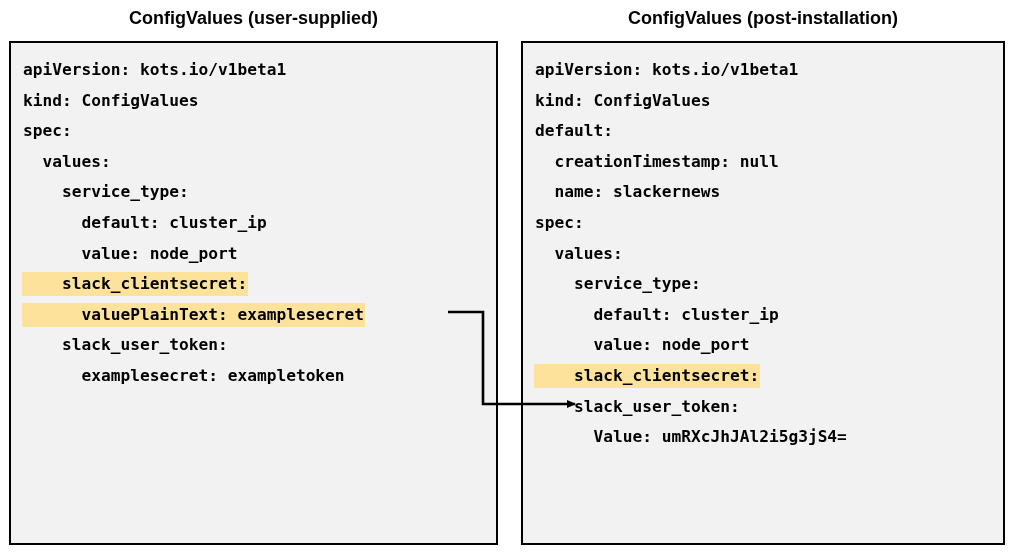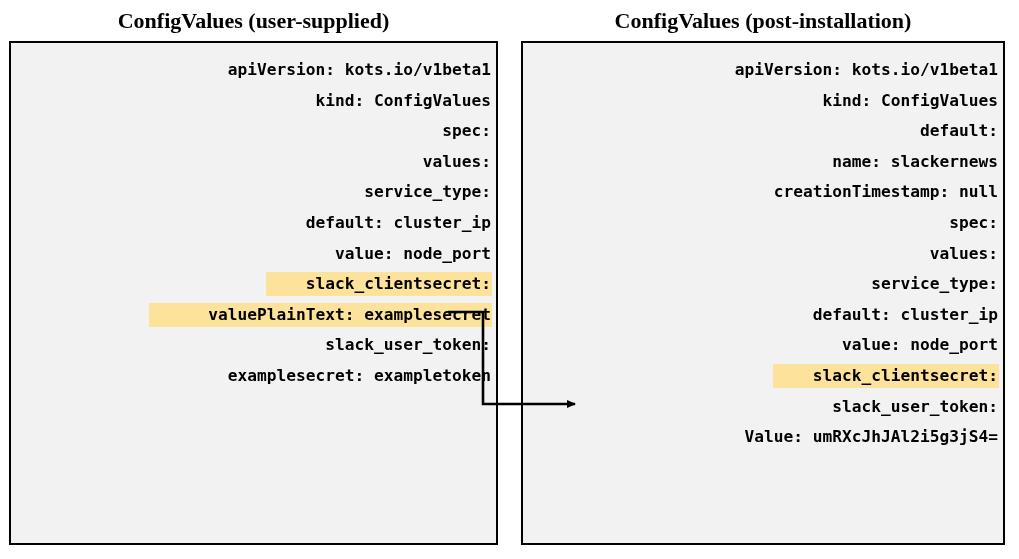--- a/index.html
+++ b/index.html
@@ -9,22 +9,22 @@
   }
   body {
     width: 1019px;
     height: 559px;
     position: relative;
     font-family: "DejaVu Sans Mono", "Liberation Mono", monospace;
     overflow: hidden;
   }
   .panel-title {
     position: absolute;
-    font-family: Liberation Serif, serif;
-    font-size: 22px;
+    font-family: Liberation Sans, sans-serif;
+    font-size: 18px;
     font-weight: bold;
     color: #000000;
     letter-spacing: 0px;
     white-space: pre;
     text-align: center;
     top: 8px;
   }
   #title-left  { left: 9px;  width: 489px; }
   #title-right { left: 521px; width: 484px; }
 
@@ -36,21 +36,20 @@
     overflow: hidden;
   }
   #panel-left  { left: 9px;   top: 41px; width: 489px; height: 504px; }
   #panel-right { left: 521px; top: 41px; width: 484px; height: 504px; }
 
   .code {
     position: absolute;
     top: 12px;
     left: 11px;
     right: 4px;
-    text-align: right;
   }
   .code-line {
     height: 30.6px;
     line-height: 30.6px;
     white-space: pre;
     font-family: "DejaVu Sans Mono", "Liberation Mono", monospace;
     font-size: 16.2px;
     font-weight: bold;
     color: #000000;
   }
@@ -94,22 +93,22 @@
       <div class="code-line"><span class="txt">    slack_user_token:</span></div>
       <div class="code-line"><span class="txt">      examplesecret: exampletoken</span></div>
     </div>
 </div>
 
 <div class="panel" id="panel-right">
   <div class="code" id="code-right">
       <div class="code-line"><span class="txt">apiVersion: kots.io/v1beta1</span></div>
       <div class="code-line"><span class="txt">kind: ConfigValues</span></div>
       <div class="code-line"><span class="txt">default:</span></div>
+      <div class="code-line"><span class="txt">  creationTimestamp: null</span></div>
       <div class="code-line"><span class="txt">  name: slackernews</span></div>
-      <div class="code-line"><span class="txt">  creationTimestamp: null</span></div>
       <div class="code-line"><span class="txt">spec:</span></div>
       <div class="code-line"><span class="txt">  values:</span></div>
       <div class="code-line"><span class="txt">    service_type:</span></div>
       <div class="code-line"><span class="txt">      default: cluster_ip</span></div>
       <div class="code-line"><span class="txt">      value: node_port</span></div>
       <div class="code-line hl"><span class="txt">    slack_clientsecret:</span></div>
       <div class="code-line"><span class="txt">    slack_user_token:</span></div>
       <div class="code-line"><span class="txt">      Value: umRXcJhJAl2i5g3jS4=</span></div>
     </div>
 </div>

